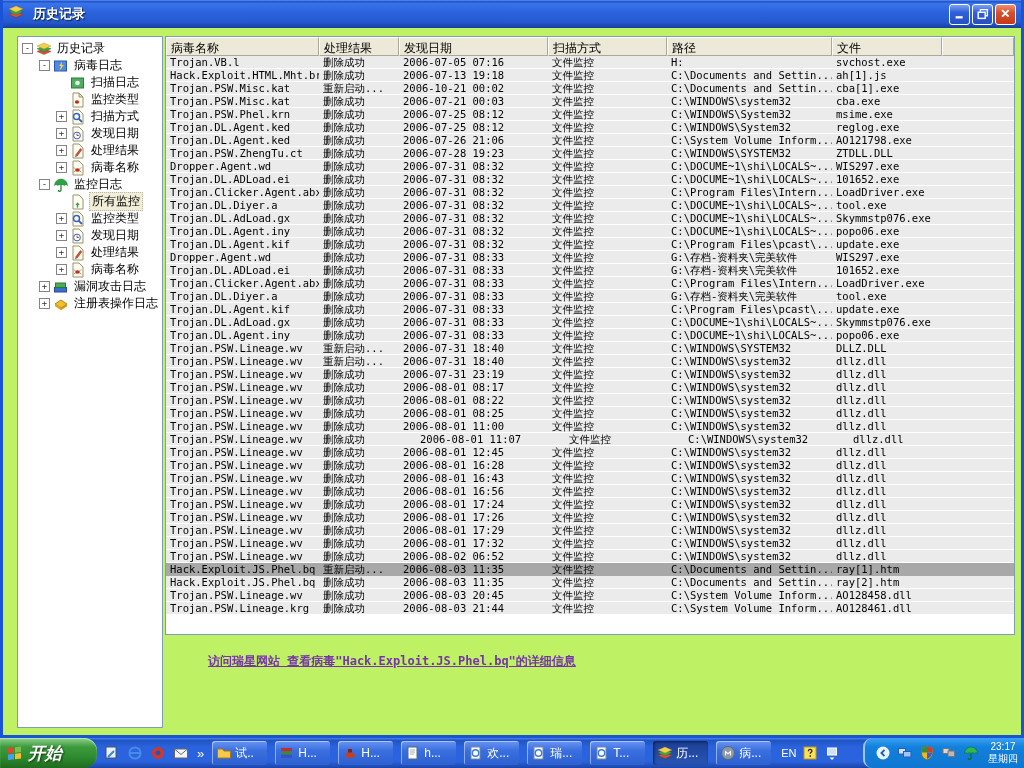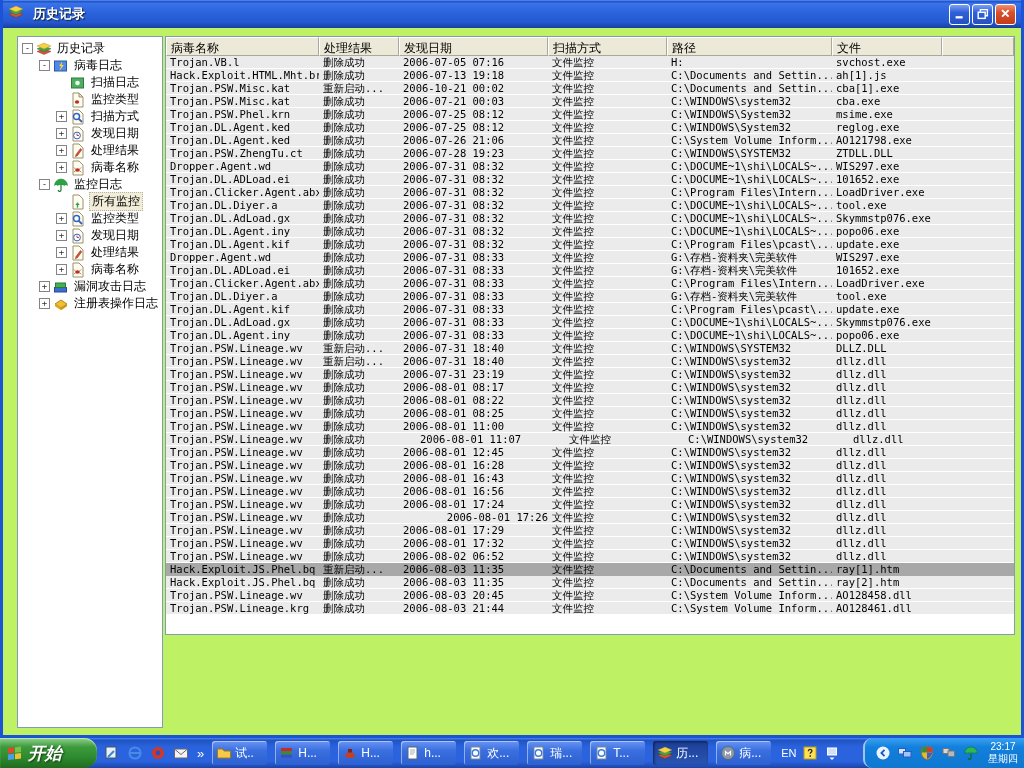--- a/index.html
+++ b/index.html
@@ -534,21 +534,21 @@
             <div class="lcell" style="width: 153px;">Trojan.PSW.Lineage.wv</div>
             <div class="lcell" style="width: 80px;">删除成功</div>
             <div class="lcell" style="width: 149px;">2006-08-01 17:24</div>
             <div class="lcell" style="width: 119px;">文件监控</div>
             <div class="lcell" style="width: 165px;">C:\WINDOWS\system32</div>
             <div class="lcell" style="width: 110px;">dllz.dll</div>
           </div>
           <div class="lrow">
             <div class="lcell" style="width: 153px;">Trojan.PSW.Lineage.wv</div>
             <div class="lcell" style="width: 80px;">删除成功</div>
-            <div class="lcell" style="width: 149px; text-align: right;">2006-08-01 17:26</div>
+            <div class="lcell" style="width: 149px;">2006-08-01 17:26</div>
             <div class="lcell" style="width: 119px;">文件监控</div>
             <div class="lcell" style="width: 165px;">C:\WINDOWS\system32</div>
             <div class="lcell" style="width: 110px;">dllz.dll</div>
           </div>
           <div class="lrow">
             <div class="lcell" style="width: 153px;">Trojan.PSW.Lineage.wv</div>
             <div class="lcell" style="width: 80px;">删除成功</div>
             <div class="lcell" style="width: 149px;">2006-08-01 17:29</div>
             <div class="lcell" style="width: 119px;">文件监控</div>
             <div class="lcell" style="width: 165px;">C:\WINDOWS\system32</div>
@@ -598,20 +598,21 @@
             <div class="lcell" style="width: 153px;">Trojan.PSW.Lineage.krg</div>
             <div class="lcell" style="width: 80px;">删除成功</div>
             <div class="lcell" style="width: 149px;">2006-08-03 21:44</div>
             <div class="lcell" style="width: 119px;">文件监控</div>
             <div class="lcell" style="width: 165px;">C:\System Volume Inform...</div>
             <div class="lcell" style="width: 110px;">AO128461.dll</div>
           </div>
         </div>
     </div>
 
+    <a class="link">访问瑞星网站 查看病毒"Hack.Exploit.JS.Phel.bq"的详细信息</a>
 
   </div>
 
   <div class="taskbar">
     <div class="startbtn">
       <span class="ticon16" id="flagicon"><svg width="16" height="16" viewBox="0 0 16 16">
             <g transform="skewY(-6)">
               <rect x="1" y="3" width="6" height="5.5" fill="#e04828"></rect>
               <rect x="8" y="3" width="6" height="5.5" fill="#7ac048"></rect>
               <rect x="1" y="9.5" width="6" height="5.5" fill="#48a0e8"></rect>

